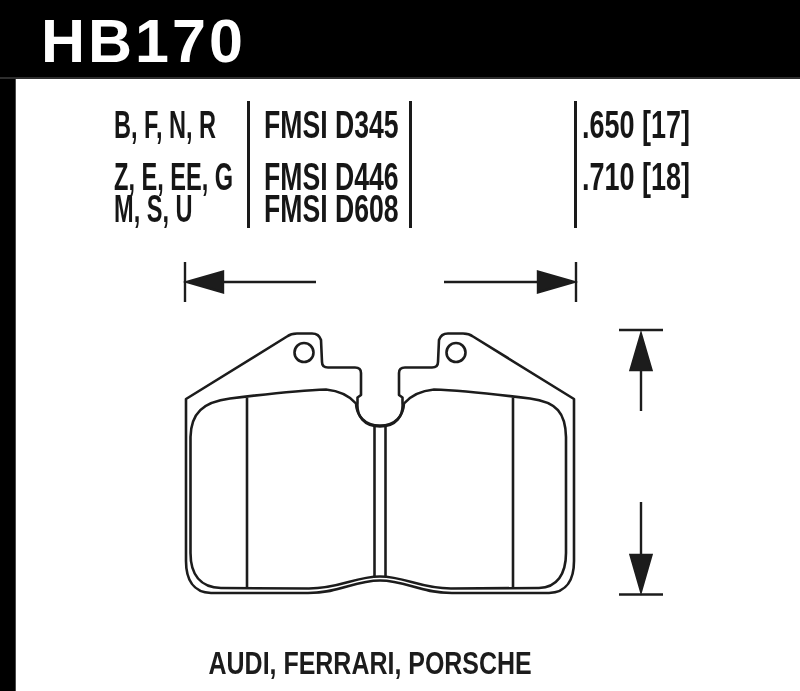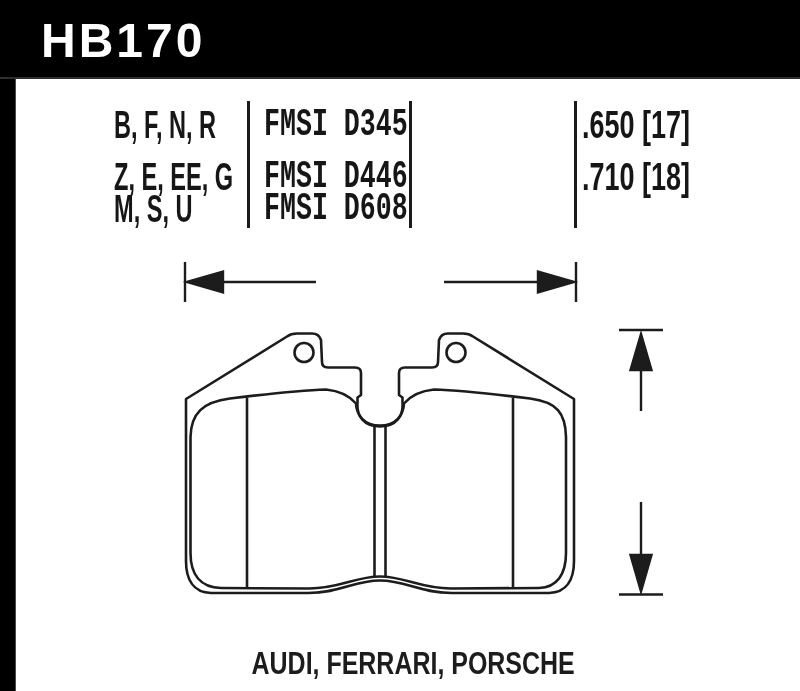--- a/index.html
+++ b/index.html
@@ -5,51 +5,51 @@
   html,body{margin:0;padding:0;background:#888;}
   #page{
     position:relative;width:800px;height:691px;background:#ffffff;
     overflow:hidden;font-family:"Liberation Sans",sans-serif;
   }
   
   #left-stripe{position:absolute;left:0;top:0;width:15px;height:691px;background:#000;border-right:1px solid #4a4a4a;}
   #header-bar{position:absolute;left:0;top:0;width:800px;height:77px;background:#000;border-bottom:2px solid #2e2e2e;}
   #part-number{
     position:absolute;left:41px;top:11px;height:60px;line-height:60px;
-    font-size:48px;font-weight:bold;color:#ffffff;letter-spacing:3px;white-space:nowrap;
+    font-size:61px;font-weight:bold;color:#ffffff;letter-spacing:3px;white-space:nowrap;
   }
   
   .cell{
     position:absolute;height:42px;line-height:42px;font-size:38px;font-weight:bold;
     color:#161616;white-space:nowrap;
   }
   .cell>span{display:inline-block;transform-origin:0 50%;}
   .col-compounds{left:114px;}
   .col-compounds>span{transform:scaleX(0.62);}
-  .col-fmsi{left:264px;font-family:Liberation Mono, monospace;}
+  .col-fmsi{left:264px;}
   .col-fmsi>span{transform:scaleX(0.70);}
   .col-thickness{left:582px;}
   .col-thickness>span{transform:scaleX(0.71);}
   .row-0{top:104px;text-align:center;} .row-1{top:156px;} .row-2{top:188px;}
   .divider{position:absolute;top:101px;height:127px;width:3px;background:#1a1a1a;}
   #divider-1{left:247px;} #divider-2{left:409px;} #divider-3{left:574px;}
   
   #drawing-svg{position:absolute;left:150px;top:250px;width:550px;height:370px;}
   
   .dim-label{
     position:absolute;font-size:34px;font-weight:bold;color:#161616;
     text-align:center;white-space:nowrap;line-height:34px;
   }
   .dim-label>span{display:inline-block;transform:scaleX(0.85);transform-origin:50% 50%;}
   #width-dim-label{left:280px;top:265px;width:200px;}
   #height-dim-label-in{left:581px;top:419px;width:120px;}
   #height-dim-label-mm{left:581px;top:460px;width:120px;}
   
   #applications-label{
-    position:absolute;left:163px;top:647px;width:500px;text-align:center;
+    position:absolute;left:163px;top:647px;width:500px;
     font-size:32px;font-weight:bold;color:#1c1c1c;line-height:32px;white-space:nowrap;
   }
   #applications-label>span{display:inline-block;transform:scaleX(0.78);transform-origin:50% 50%;}
 </style>
 </head>
 <body>
 
 <div id="page">
 
   <div id="left-stripe"></div>

